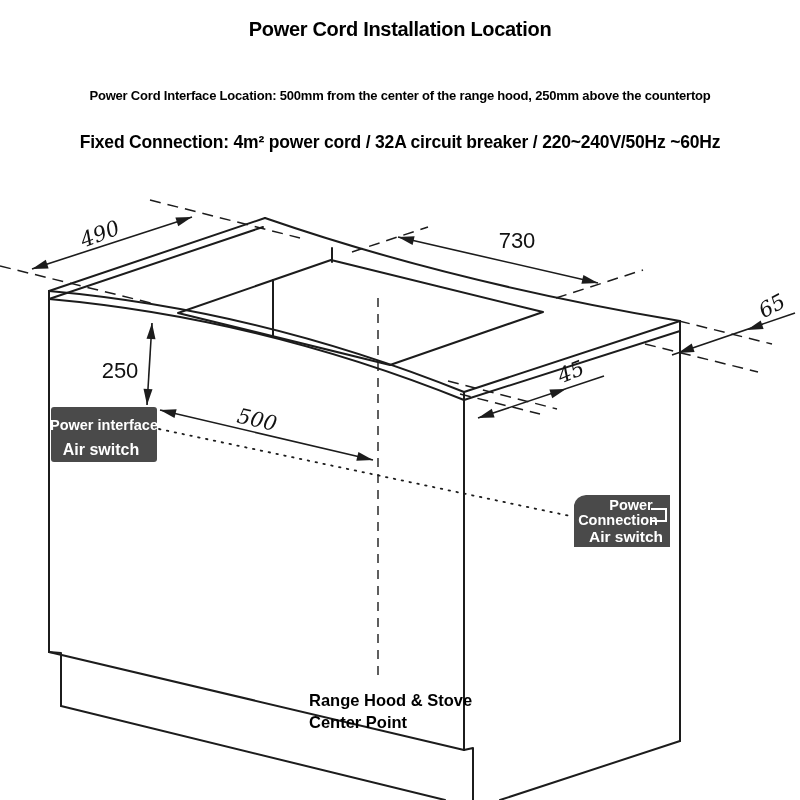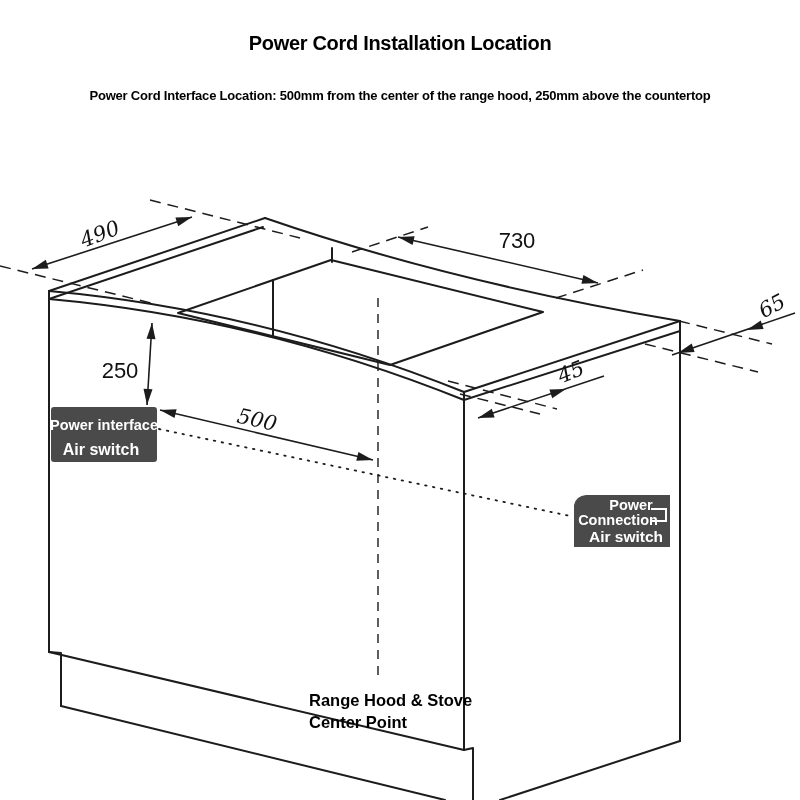--- a/index.html
+++ b/index.html
@@ -1,21 +1,21 @@
 <!DOCTYPE html>
 <html><head>
 <meta charset="utf-8">
 <style>
   html,body{margin:0;padding:0;background:#ffffff;}
   body{width:800px;height:800px;position:relative;overflow:hidden;
        font-family:"Liberation Sans",sans-serif;}
   .stage{position:absolute;left:0;top:0;width:800px;height:800px;}
   .hdr{position:absolute;left:0;right:0;text-align:center;color:#000;
        font-weight:bold;white-space:nowrap;}
-  .hdr.title{top:32px;font-size:20px;letter-spacing:-0.3px;}
+  .hdr.title{top:18px;font-size:20px;letter-spacing:-0.3px;}
   .hdr.sub{top:88px;font-size:13px;letter-spacing:-0.2px;}
   .hdr.spec{top:132px;font-size:17.5px;letter-spacing:-0.2px;}
   svg{position:absolute;left:0;top:0;}
   .edge{fill:none;stroke:#1c1c1c;stroke-width:2;stroke-linecap:round;stroke-linejoin:round;}
   .thin{fill:none;stroke:#1c1c1c;stroke-width:1.6;}
   .dash{fill:none;stroke:#1c1c1c;stroke-width:1.5;stroke-dasharray:11 7;}
   .cdash{fill:none;stroke:#1c1c1c;stroke-width:1.4;stroke-dasharray:9 7;}
   .dot{fill:none;stroke:#1c1c1c;stroke-width:1.8;stroke-dasharray:1.5 6.5;stroke-linecap:round;}
   .ah{fill:#1c1c1c;stroke:none;}
   .dimsans{font-family:"Liberation Sans",sans-serif;font-size:22px;fill:#111;}
@@ -23,20 +23,21 @@
   .boxlbl{font-family:"Liberation Sans",sans-serif;font-weight:bold;fill:#fff;}
   .blklbl{font-family:"Liberation Sans",sans-serif;font-weight:bold;fill:#000;font-size:16.5px;}
 </style>
 </head>
 <body>
 
 <div class="stage">
 
   <div class="hdr title">Power Cord Installation Location</div>
   <div class="hdr sub">Power Cord Interface Location: 500mm from the center of the range hood, 250mm above the countertop</div>
+  <div class="hdr spec">Fixed Connection: 4m² power cord / 32A circuit breaker / 220~240V/50Hz ~60Hz</div>
 
   <svg width="800" height="800" viewBox="0 0 800 800">
 
     <g>
       <path class="edge" d="M49,291 L265,218"></path>
       <path class="edge" d="M49,299 L263,227"></path>
       <path class="edge" d="M265,218 Q450,282 680,321"></path>
       <path class="edge" d="M680,321 L464,392"></path>
       <path class="edge" d="M49,291 Q260,310 464,392"></path>
       <path class="edge" d="M49,299 Q260,318 464,400"></path>

